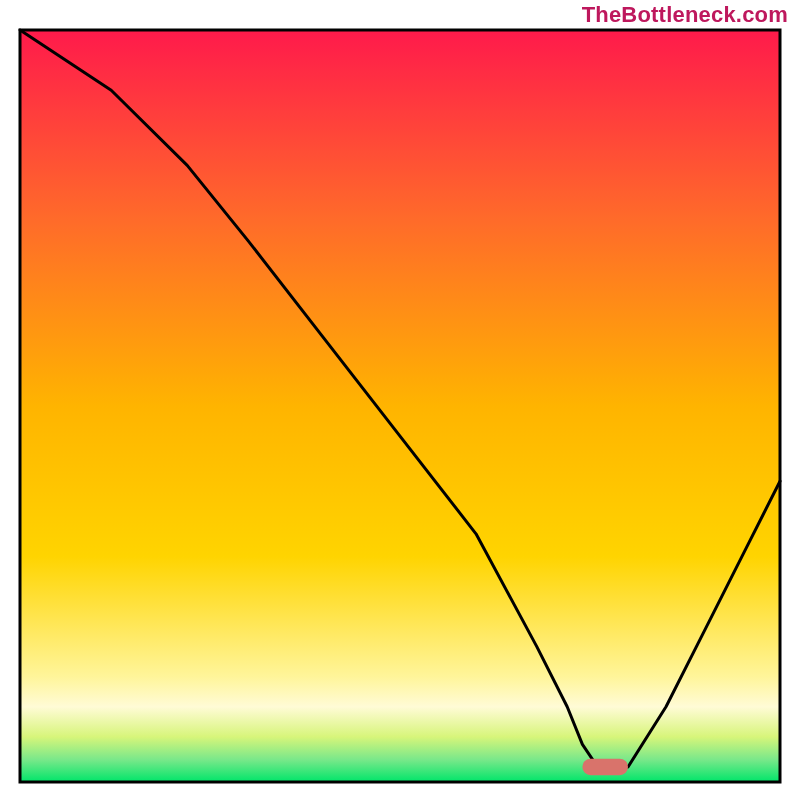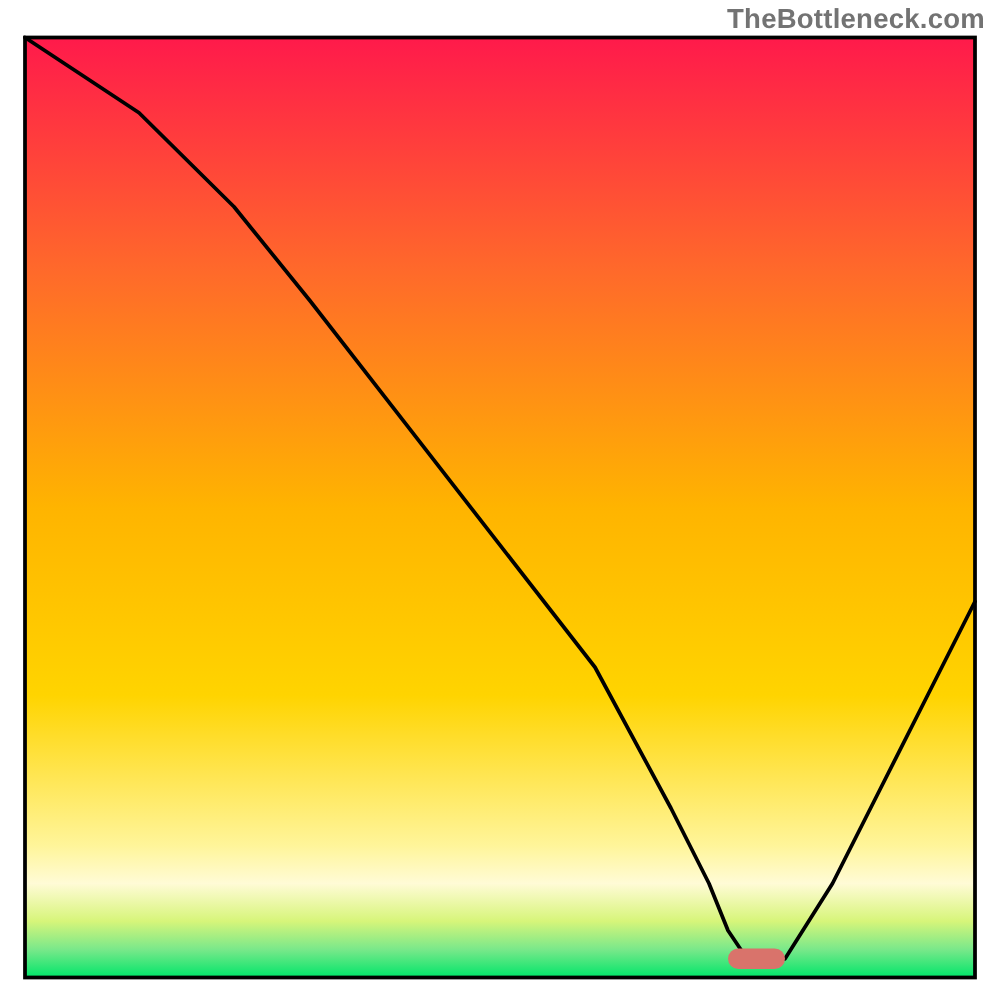--- a/index.html
+++ b/index.html
@@ -14,21 +14,21 @@
     position: relative;
     width: 800px;
     height: 800px;
   }
   .watermark {
     position: absolute;
     top: 2px;
     right: 12px;
     font-size: 22px;
     font-weight: bold;
-    color: #737373;
+    color: #be185d;
     letter-spacing: 0.2px;
     text-align: center;
   }
   svg {
     display: block;
   }
 </style>
 </head>
 <body>
 <div class="container">

